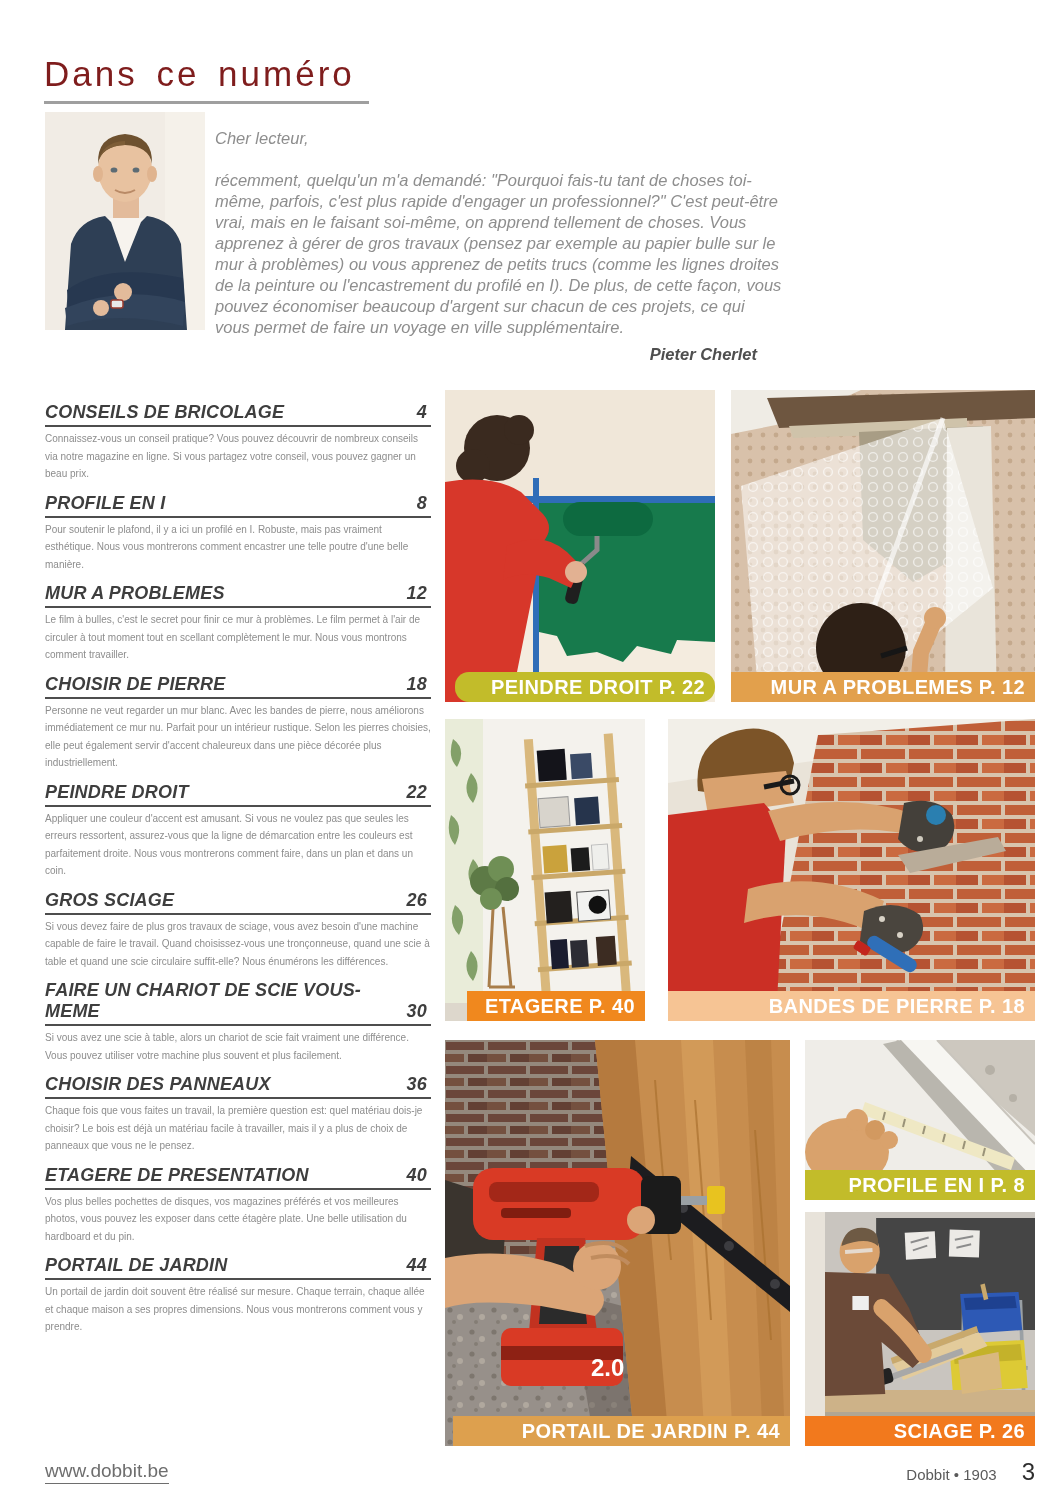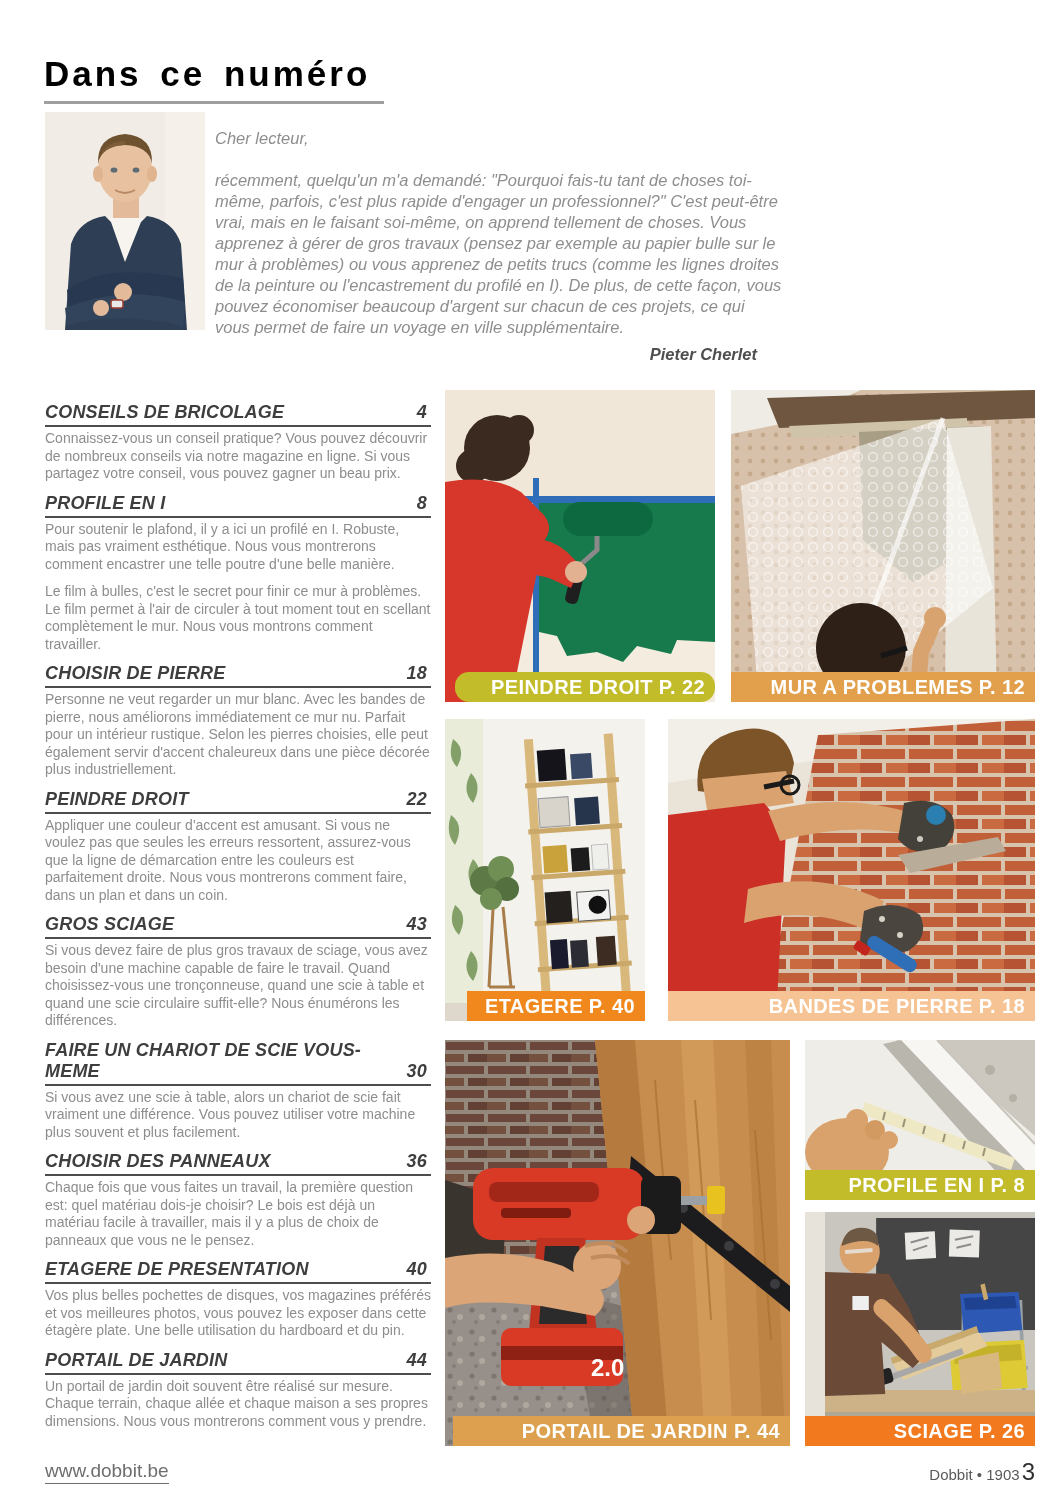--- a/index.html
+++ b/index.html
@@ -1,58 +1,58 @@
 <!DOCTYPE html>
 <html><head>
 <meta charset="utf-8">
 <style>
   * { margin:0; padding:0; box-sizing:border-box; }
   html,body { background:#ffffff; }
   body { width:1058px; height:1496px; position:relative; font-family:"Liberation Sans",sans-serif; }
   .page { position:absolute; inset:0; background:#fff; overflow:hidden; }
 
-  .page-title { position:absolute; left:44px; top:54px; font-size:35px; font-weight:bold;
-    color:#000000; letter-spacing:3px; word-spacing:6px; padding:0 14px 7px 0;
+  .page-title { position:absolute; left:44px; top:54px; font-size:35px; font-weight:normal;
+    color:#7f1d1d; letter-spacing:3px; word-spacing:6px; padding:0 14px 7px 0;
     border-bottom:3px solid #9f9f9f; }
 
   .portrait { position:absolute; left:45px; top:112px; width:160px; height:218px; overflow:hidden; }
   .portrait svg { display:block; width:100%; height:100%; }
 
   .letter { position:absolute; left:215px; top:116px; width:568px; font-style:italic;
     color:#8e8e8e; font-size:16.5px; line-height:21px;margin-top:12px; }
   .letter .salutation { margin-bottom:21px; }
   .letter .signature { margin-top:6px; text-align:right; padding-right:26px;
     font-weight:bold; color:#4f4f4f; }
 
   .toc { position:absolute; left:45px; top:402px; width:386px; }
   .toc-entry { margin-bottom:10px; }
   .toc-head { display:flex; justify-content:space-between; align-items:flex-end;
     border-bottom:2.5px solid #4d4d4d; padding:0 4px 2px 0;font-style:italic; }
   .toc-title, .toc-page { font-size:18px; font-weight:bold; color:#3e3e3e; letter-spacing:0.2px; }
-  .toc-desc { margin-top:3px; font-size:14px; line-height:17.5px; color:#8d8d8d; }
+  .toc-desc { margin-top:3px; font-size:10px; line-height:17.5px; color:#8d8d8d; }
 
   .figure { position:absolute; overflow:hidden; background:#e8e3da; }
   .figure svg { display:block; width:100%; height:100%; }
   .caption-bar { position:absolute; bottom:0; right:0; left:0; height:30px; line-height:30px;
     color:#ffffff; font-weight:bold; font-size:20px; letter-spacing:0.4px;
     text-align:right; padding-right:10px; }
   #fig-peindre  { left:445px; top:390px;  width:270px; height:312px; }
   #fig-mur      { left:731px; top:390px;  width:304px; height:312px; }
   #fig-etagere  { left:445px; top:719px;  width:200px; height:302px; }
   #fig-bandes   { left:668px; top:719px;  width:367px; height:302px; }
   #fig-portail  { left:445px; top:1040px; width:345px; height:406px; }
   #fig-profile  { left:805px; top:1040px; width:230px; height:160px; }
   #fig-sciage   { left:805px; top:1212px; width:230px; height:234px;padding-left:20px; }
   #fig-peindre .caption-bar { left:10px;border-radius:14px; }
   #fig-etagere .caption-bar { left:22px; }
   #fig-portail .caption-bar { left:8px; }
 
   .footer-url { position:absolute; left:45px; top:1460px; font-size:19px; color:#6e6e6e;
     border-bottom:1.5px solid #6e6e6e; padding-bottom:1px; cursor:pointer; }
-  .footer-right { position:absolute; right:23px; top:1458px; display:flex; align-items:baseline; gap:2px; }
+  .footer-right { position:absolute; right:23px; top:1458px; display:flex; align-items:baseline; gap:25px; }
   .footer-issue { font-size:15px; color:#5a5a5a; }
   .footer-pageno { font-size:24px; color:#2e2e2e; }
 </style>
 </head>
 <body>
 
 <div class="page">
 
   <div class="page-title">Dans ce numéro</div>
 
@@ -103,40 +103,44 @@
       <div class="toc-desc">Connaissez-vous un conseil pratique? Vous pouvez découvrir de nombreux conseils via notre magazine en ligne. Si vous partagez votre conseil, vous pouvez gagner un beau prix.</div>
     </div>
     <div class="toc-entry">
       <div class="toc-head">
           <span class="toc-title">PROFILE EN I</span>
           <span class="toc-page">8</span>
         </div>
       <div class="toc-desc">Pour soutenir le plafond, il y a ici un profilé en I. Robuste, mais pas vraiment esthétique. Nous vous montrerons comment encastrer une telle poutre d'une belle manière.</div>
     </div>
     <div class="toc-entry">
+      <div class="toc-head">
+          <span class="toc-title">MUR A PROBLEMES</span>
+          <span class="toc-page">12</span>
+        </div>
       <div class="toc-desc">Le film à bulles, c'est le secret pour finir ce mur à problèmes. Le film permet à l'air de circuler à tout moment tout en scellant complètement le mur. Nous vous montrons comment travailler.</div>
     </div>
     <div class="toc-entry">
       <div class="toc-head">
           <span class="toc-title">CHOISIR DE PIERRE</span>
           <span class="toc-page">18</span>
         </div>
       <div class="toc-desc">Personne ne veut regarder un mur blanc. Avec les bandes de pierre, nous améliorons immédiatement ce mur nu. Parfait pour un intérieur rustique. Selon les pierres choisies, elle peut également servir d'accent chaleureux dans une pièce décorée plus industriellement.</div>
     </div>
     <div class="toc-entry">
       <div class="toc-head">
           <span class="toc-title">PEINDRE DROIT</span>
           <span class="toc-page">22</span>
         </div>
       <div class="toc-desc">Appliquer une couleur d'accent est amusant. Si vous ne voulez pas que seules les erreurs ressortent, assurez-vous que la ligne de démarcation entre les couleurs est parfaitement droite. Nous vous montrerons comment faire, dans un plan et dans un coin.</div>
     </div>
     <div class="toc-entry">
       <div class="toc-head">
           <span class="toc-title">GROS SCIAGE</span>
-          <span class="toc-page">43</span>
+          <span class="toc-page">26</span>
         </div>
       <div class="toc-desc">Si vous devez faire de plus gros travaux de sciage, vous avez besoin d'une machine capable de faire le travail. Quand choisissez-vous une tronçonneuse, quand une scie à table et quand une scie circulaire suffit-elle? Nous énumérons les différences.</div>
     </div>
     <div class="toc-entry">
       <div class="toc-head">
           <span class="toc-title">FAIRE UN CHARIOT DE SCIE VOUS-MEME</span>
           <span class="toc-page">30</span>
         </div>
       <div class="toc-desc">Si vous avez une scie à table, alors un chariot de scie fait vraiment une différence. Vous pouvez utiliser votre machine plus souvent et plus facilement.</div>
     </div>

